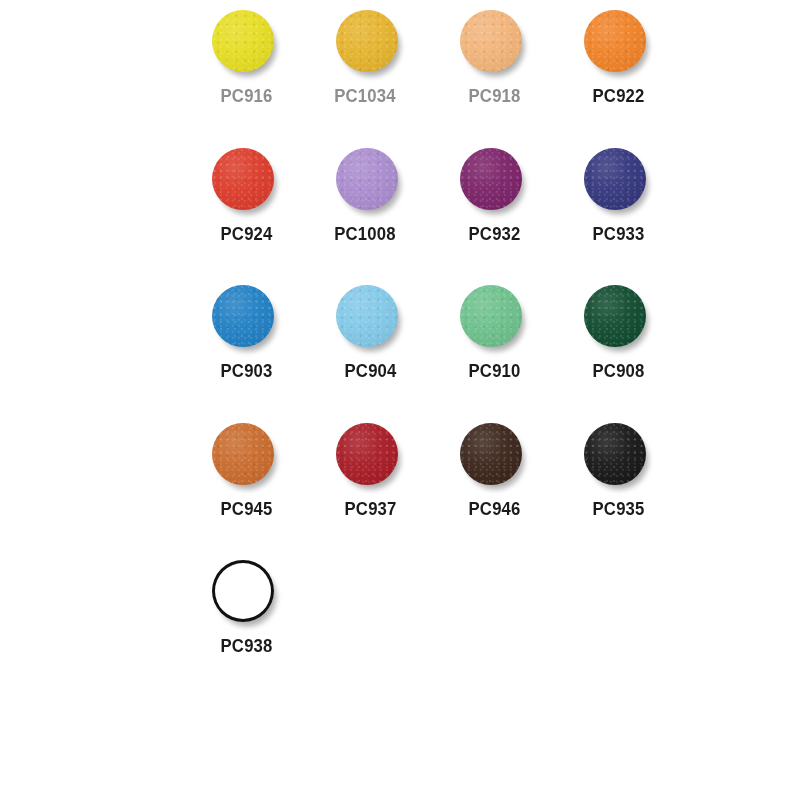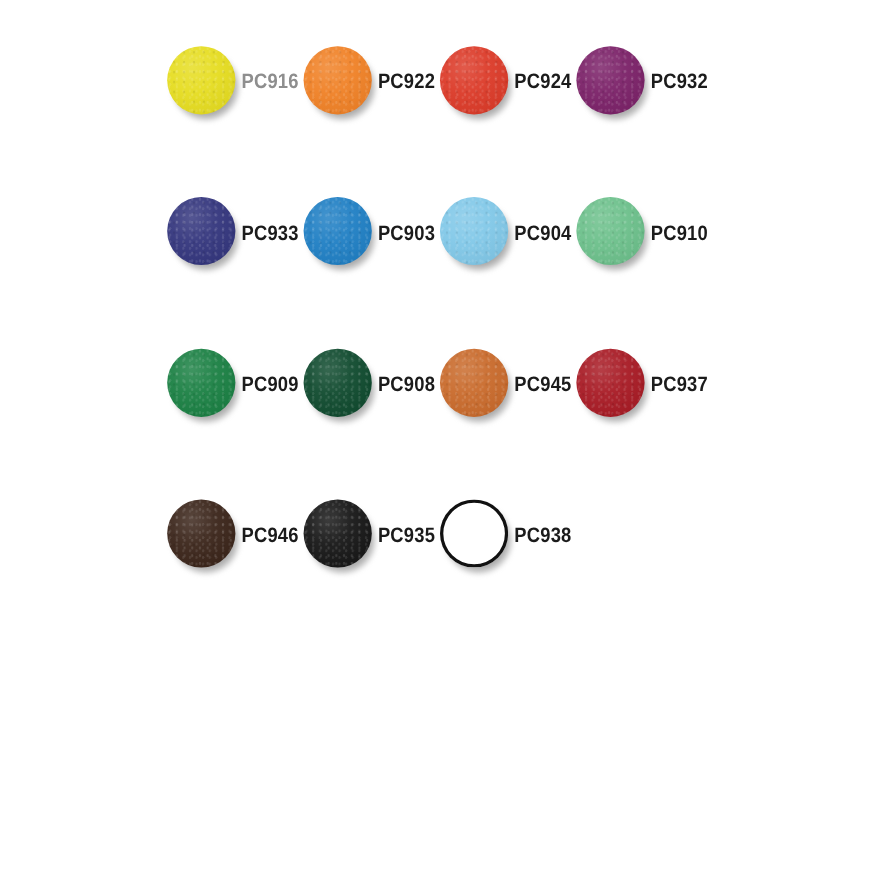--- a/index.html
+++ b/index.html
@@ -32,22 +32,22 @@
     grid-template-rows: repeat(6, 137.5px);
     align-items: start;
     justify-items: center;
   }
 
   .swatch-cell {
     position: relative;
     width: 124px;
     height: 137.5px;
     display: flex;
-    flex-direction: row;
-    align-items: center;
+    flex-direction: column;
+    align-items: flex-end;
   }
 
   .dot-wrap {
     position: relative;
     width: 64px;
     height: 64px;
     margin-top: 10px;
   }
 
   .dot-shadow {
@@ -134,34 +134,55 @@
       <div class="swatch-cell">
         <div class="dot-wrap">
           <div class="dot-shadow"></div>
           <div class="dot" style="background-color: rgb(230, 221, 32);"></div>
         </div>
         <div class="swatch-label faded">PC916</div>
       </div>
       <div class="swatch-cell">
         <div class="dot-wrap">
           <div class="dot-shadow"></div>
+          <div class="dot" style="background-color: rgb(229, 179, 43);"></div>
+        </div>
+        <div class="swatch-label faded">PC1034</div>
+      </div>
+      <div class="swatch-cell">
+        <div class="dot-wrap">
+          <div class="dot-shadow"></div>
+          <div class="dot" style="background-color: rgb(242, 179, 121);"></div>
+        </div>
+        <div class="swatch-label faded">PC918</div>
+      </div>
+      <div class="swatch-cell">
+        <div class="dot-wrap">
+          <div class="dot-shadow"></div>
           <div class="dot" style="background-color: rgb(240, 129, 38);"></div>
         </div>
         <div class="swatch-label">PC922</div>
       </div>
       <div class="swatch-cell">
         <div class="dot-wrap">
           <div class="dot-shadow"></div>
           <div class="dot" style="background-color: rgb(220, 58, 40);"></div>
         </div>
         <div class="swatch-label">PC924</div>
       </div>
       <div class="swatch-cell">
         <div class="dot-wrap">
           <div class="dot-shadow"></div>
+          <div class="dot" style="background-color: rgb(169, 139, 206);"></div>
+        </div>
+        <div class="swatch-label">PC1008</div>
+      </div>
+      <div class="swatch-cell">
+        <div class="dot-wrap">
+          <div class="dot-shadow"></div>
           <div class="dot" style="background-color: rgb(123, 33, 104);"></div>
         </div>
         <div class="swatch-label">PC932</div>
       </div>
       <div class="swatch-cell">
         <div class="dot-wrap">
           <div class="dot-shadow"></div>
           <div class="dot" style="background-color: rgb(51, 53, 125);"></div>
         </div>
         <div class="swatch-label">PC933</div>
@@ -179,27 +200,20 @@
           <div class="dot" style="background-color: rgb(129, 200, 232);"></div>
         </div>
         <div class="swatch-label">PC904</div>
       </div>
       <div class="swatch-cell">
         <div class="dot-wrap">
           <div class="dot-shadow"></div>
           <div class="dot" style="background-color: rgb(108, 192, 139);"></div>
         </div>
         <div class="swatch-label">PC910</div>
-      </div>
-      <div class="swatch-cell">
-        <div class="dot-wrap">
-          <div class="dot-shadow"></div>
-          <div class="dot" style="background-color: rgb(26, 128, 67);"></div>
-        </div>
-        <div class="swatch-label">PC909</div>
       </div>
       <div class="swatch-cell">
         <div class="dot-wrap">
           <div class="dot-shadow"></div>
           <div class="dot" style="background-color: rgb(15, 74, 46);"></div>
         </div>
         <div class="swatch-label">PC908</div>
       </div>
       <div class="swatch-cell">
         <div class="dot-wrap">

